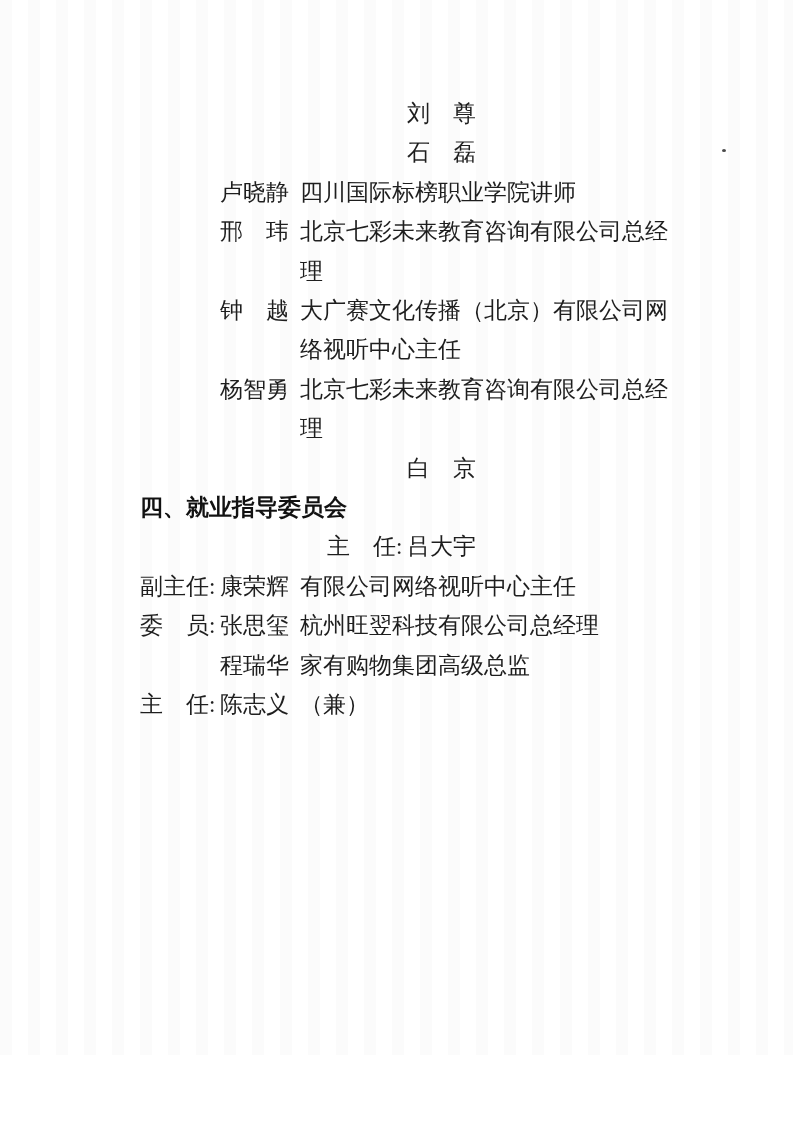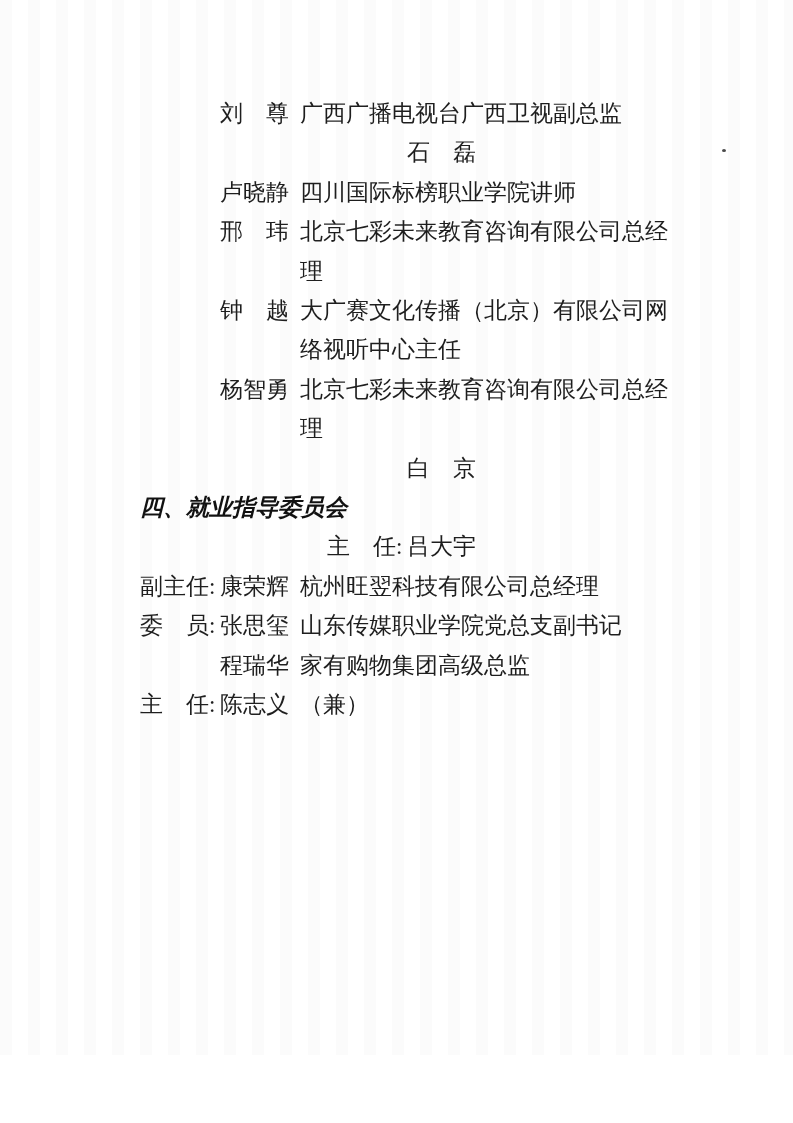--- a/index.html
+++ b/index.html
@@ -50,42 +50,40 @@
     flex: 0 0 80px;
     white-space: pre;
   }
   .desc {
     width: 374px;
   }
   .heading {
     font-weight: bold;
     font-family: "Liberation Sans", sans-serif;
     color: #111111;
-    font-style: italic;
   }
   .speck {
     position: absolute;
     left: 722px;
     top: 149px;
     width: 4px;
     height: 3px;
     background: #4a4a4a;
     border-radius: 50%;
   }
 </style>
 </head>
 <body>
 
 <div class="page">
   <div class="scan-texture"></div>
   <div class="content">
       <div class="row">
         <span class="role"></span>
         <span class="name">刘　尊</span>
-        <span class="desc">广西广播电视台广西卫视副总监</span>
       </div>
       <div class="row">
         <span class="role"></span>
         <span class="name">石　磊</span>
       </div>
       <div class="row">
         <span class="role"></span>
         <span class="name">卢晓静</span>
         <span class="desc">四川国际标榜职业学院讲师</span>
       </div>
@@ -109,26 +107,26 @@
         <span class="name">白　京</span>
       </div>
       <div class="heading">四、就业指导委员会</div>
       <div class="row">
         <span class="role">主　任:</span>
         <span class="name">吕大宇</span>
       </div>
       <div class="row">
         <span class="role">副主任:</span>
         <span class="name">康荣辉</span>
-        <span class="desc">杭州旺翌科技有限公司总经理</span>
+        <span class="desc">有限公司网络视听中心主任</span>
       </div>
       <div class="row">
         <span class="role">委　员:</span>
         <span class="name">张思玺</span>
-        <span class="desc">山东传媒职业学院党总支副书记</span>
+        <span class="desc">杭州旺翌科技有限公司总经理</span>
       </div>
       <div class="row">
         <span class="role"></span>
         <span class="name">程瑞华</span>
         <span class="desc">家有购物集团高级总监</span>
       </div>
       <div class="row">
         <span class="role">主　任:</span>
         <span class="name">陈志义</span>
         <span class="desc">（兼）</span>

